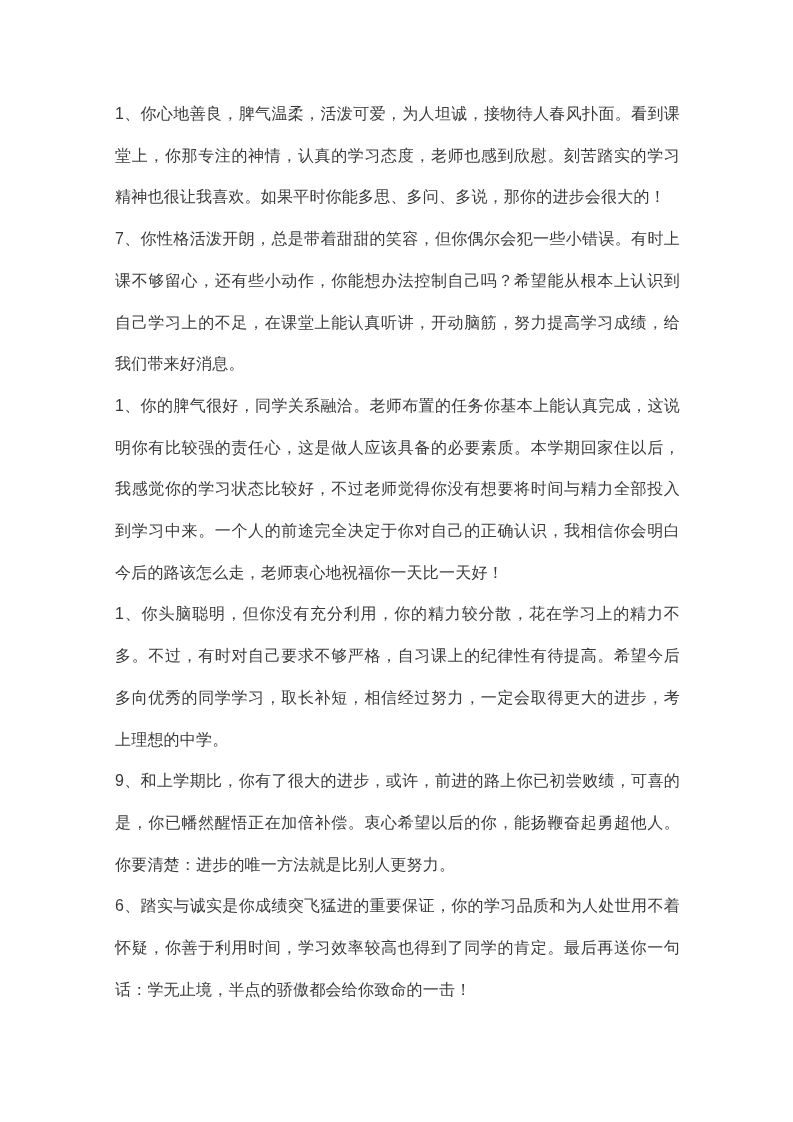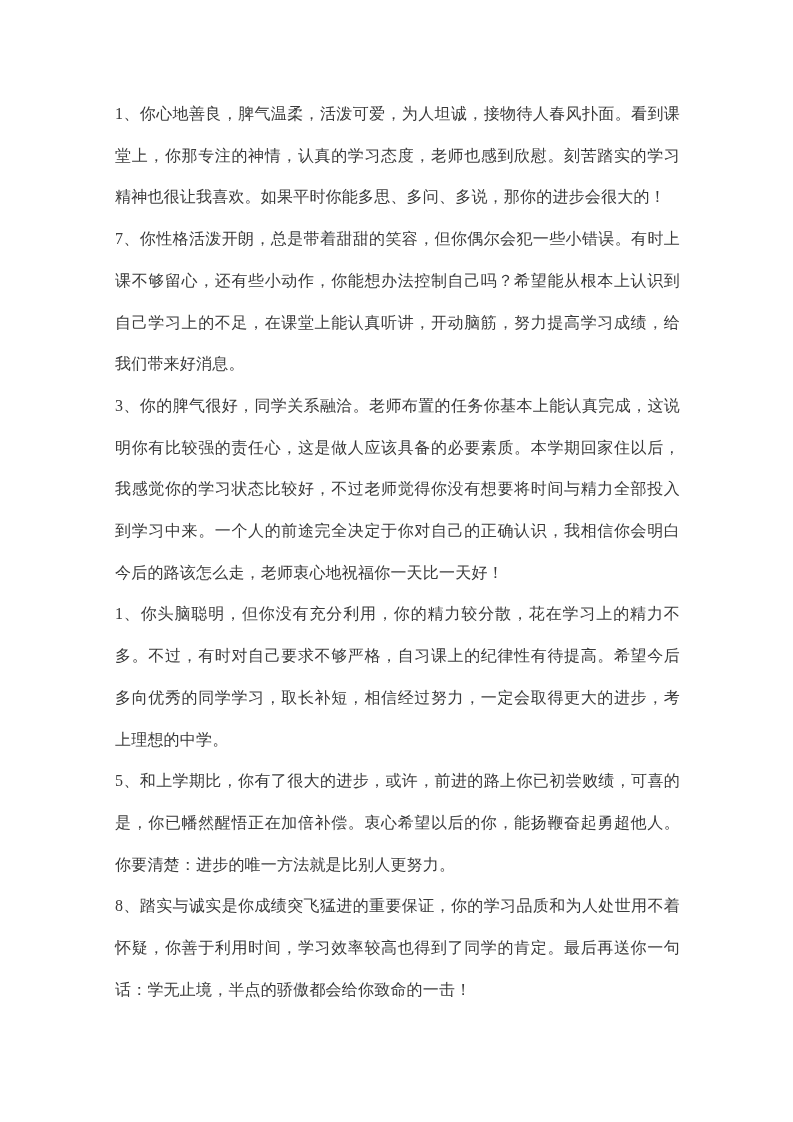--- a/index.html
+++ b/index.html
@@ -12,39 +12,38 @@
     height: 1122px;
     overflow: hidden;
     font-family: "Liberation Sans", "DejaVu Sans", sans-serif;
   }
   .page {
     box-sizing: border-box;
     width: 793px;
     height: 1122px;
     background: #ffffff;
     padding: 93px 113px 40px 115px;
-    font-family: Liberation Serif, serif;
   }
   .doc-body p {
     margin: 0;
     padding: 0;
     font-size: 16px;
     line-height: 41.7px;
     color: #3a3a3a;
     text-align: justify;
     text-justify: inter-character;
     word-break: break-all;
     letter-spacing: 0.2px;
   }
 </style>
 </head>
 <body>
 
 <div class="page">
   <div class="doc-body">
     <p>1、你心地善良，脾气温柔，活泼可爱，为人坦诚，接物待人春风扑面。看到课堂上，你那专注的神情，认真的学习态度，老师也感到欣慰。刻苦踏实的学习精神也很让我喜欢。如果平时你能多思、多问、多说，那你的进步会很大的！</p>
     <p>7、你性格活泼开朗，总是带着甜甜的笑容，但你偶尔会犯一些小错误。有时上课不够留心，还有些小动作，你能想办法控制自己吗？希望能从根本上认识到自己学习上的不足，在课堂上能认真听讲，开动脑筋，努力提高学习成绩，给我们带来好消息。</p>
-    <p>3、你的脾气很好，同学关系融洽。老师布置的任务你基本上能认真完成，这说明你有比较强的责任心，这是做人应该具备的必要素质。本学期回家住以后，我感觉你的学习状态比较好，不过老师觉得你没有想要将时间与精力全部投入到学习中来。一个人的前途完全决定于你对自己的正确认识，我相信你会明白今后的路该怎么走，老师衷心地祝福你一天比一天好！</p>
+    <p>1、你的脾气很好，同学关系融洽。老师布置的任务你基本上能认真完成，这说明你有比较强的责任心，这是做人应该具备的必要素质。本学期回家住以后，我感觉你的学习状态比较好，不过老师觉得你没有想要将时间与精力全部投入到学习中来。一个人的前途完全决定于你对自己的正确认识，我相信你会明白今后的路该怎么走，老师衷心地祝福你一天比一天好！</p>
     <p>1、你头脑聪明，但你没有充分利用，你的精力较分散，花在学习上的精力不多。不过，有时对自己要求不够严格，自习课上的纪律性有待提高。希望今后多向优秀的同学学习，取长补短，相信经过努力，一定会取得更大的进步，考上理想的中学。</p>
-    <p>5、和上学期比，你有了很大的进步，或许，前进的路上你已初尝败绩，可喜的是，你已幡然醒悟正在加倍补偿。衷心希望以后的你，能扬鞭奋起勇超他人。你要清楚：进步的唯一方法就是比别人更努力。</p>
-    <p>8、踏实与诚实是你成绩突飞猛进的重要保证，你的学习品质和为人处世用不着怀疑，你善于利用时间，学习效率较高也得到了同学的肯定。最后再送你一句话：学无止境，半点的骄傲都会给你致命的一击！</p>
+    <p>9、和上学期比，你有了很大的进步，或许，前进的路上你已初尝败绩，可喜的是，你已幡然醒悟正在加倍补偿。衷心希望以后的你，能扬鞭奋起勇超他人。你要清楚：进步的唯一方法就是比别人更努力。</p>
+    <p>6、踏实与诚实是你成绩突飞猛进的重要保证，你的学习品质和为人处世用不着怀疑，你善于利用时间，学习效率较高也得到了同学的肯定。最后再送你一句话：学无止境，半点的骄傲都会给你致命的一击！</p>
   </div>
 </div>
 
 </body></html>

